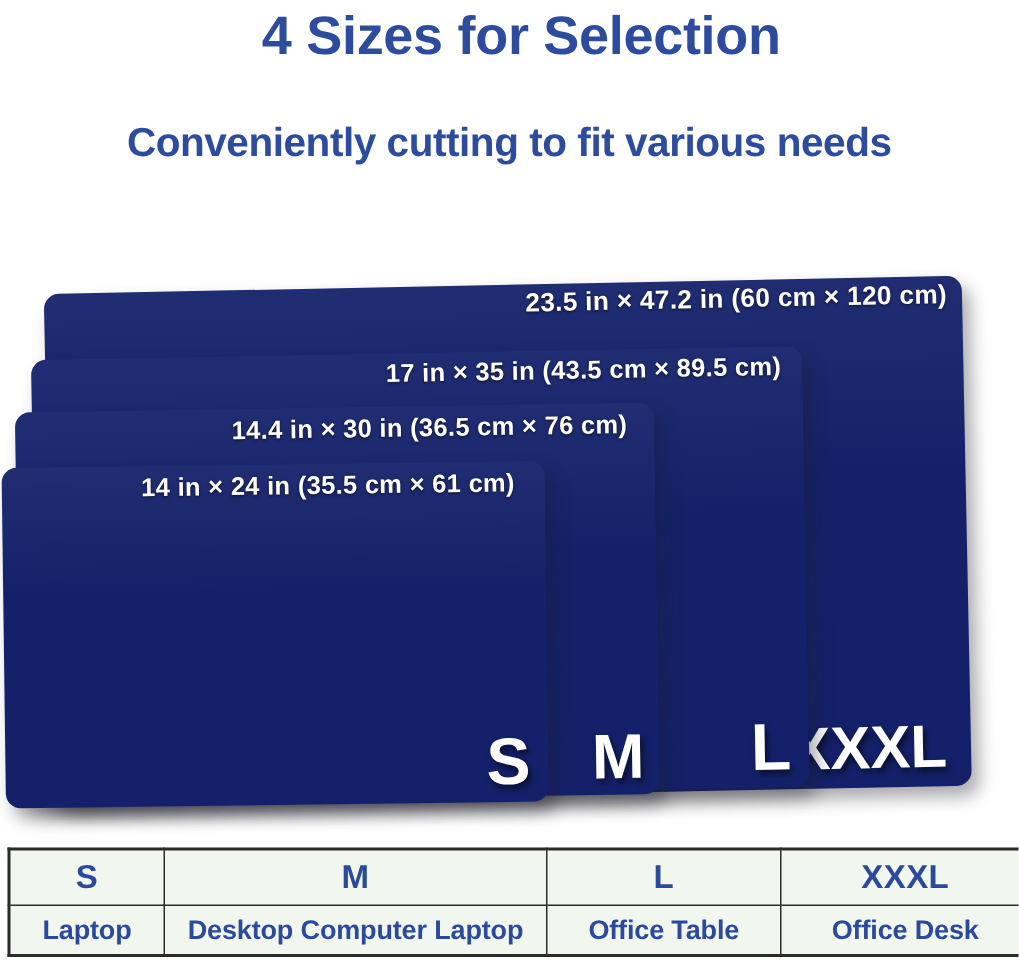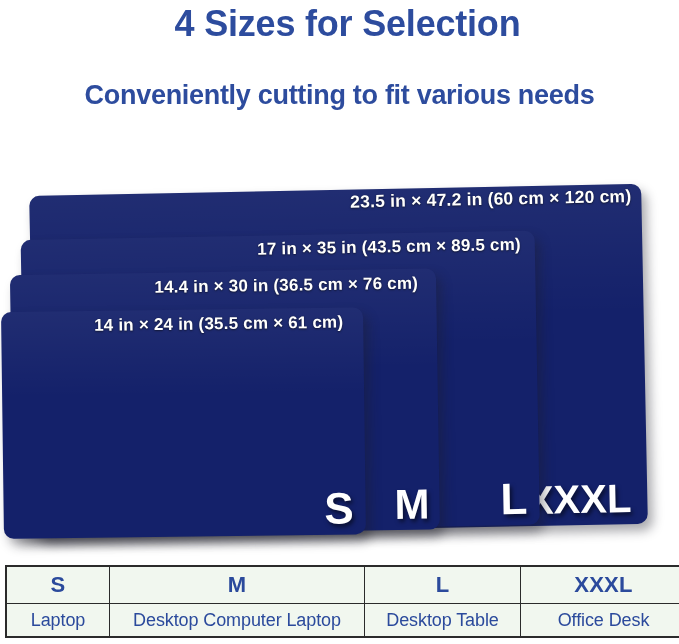--- a/index.html
+++ b/index.html
@@ -158,21 +158,21 @@
   }
   .legend tr.legend-head td {
     height: 34px;
     font-size: 22px;
     font-weight: bold;
     letter-spacing: 0.3px;
   }
   .legend tr.legend-body td {
     height: 30px;
     font-size: 18px;
-    font-weight: normal;
+    font-weight: bold;
     letter-spacing: -0.1px;
   }
   .col-s    { width: 100px; }
   .col-m    { width: 252px; }
   .col-l    { width: 153px; }
   .col-xxxl { width: 163px; }
 </style>
 </head>
 <body>
 
@@ -209,17 +209,17 @@
   <tbody>
       <tr class="legend-head">
     <td class="col-s">S</td>
     <td class="col-m">M</td>
     <td class="col-l">L</td>
     <td class="col-xxxl">XXXL</td>
   </tr>
   <tr class="legend-body">
     <td class="col-s">Laptop</td>
     <td class="col-m">Desktop Computer Laptop</td>
-    <td class="col-l">Desktop Table</td>
+    <td class="col-l">Office Table</td>
     <td class="col-xxxl">Office Desk</td>
   </tr>
 </tbody>
   </table>
 
 </body></html>

